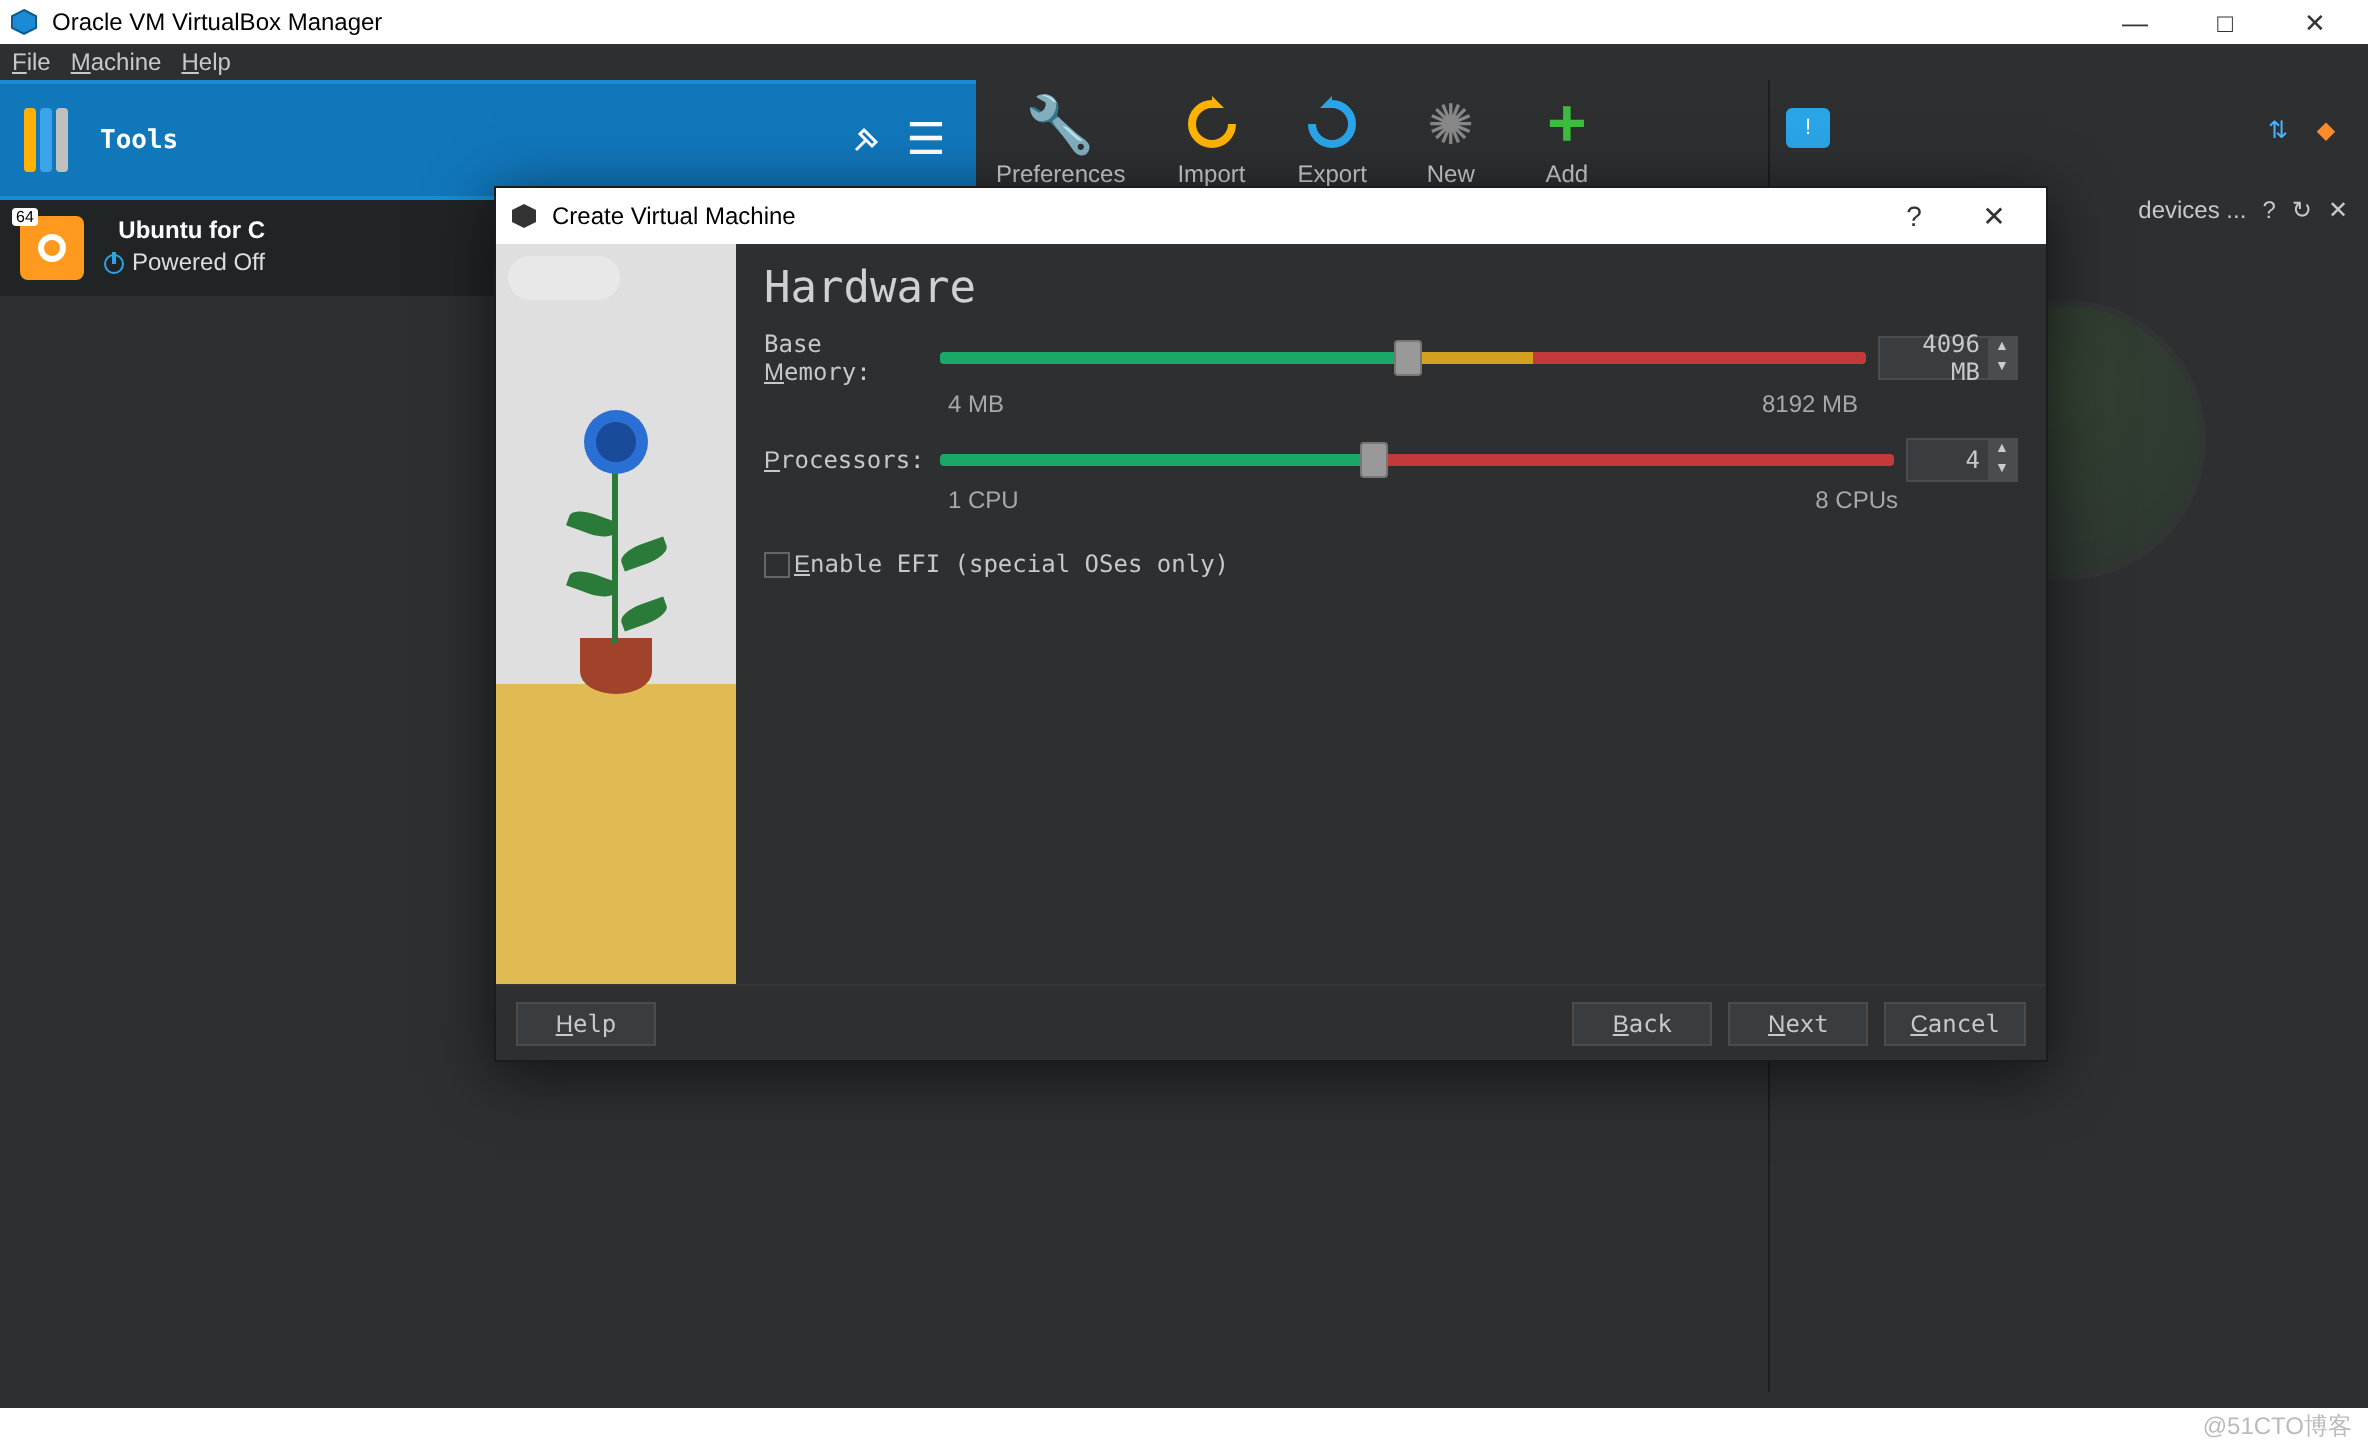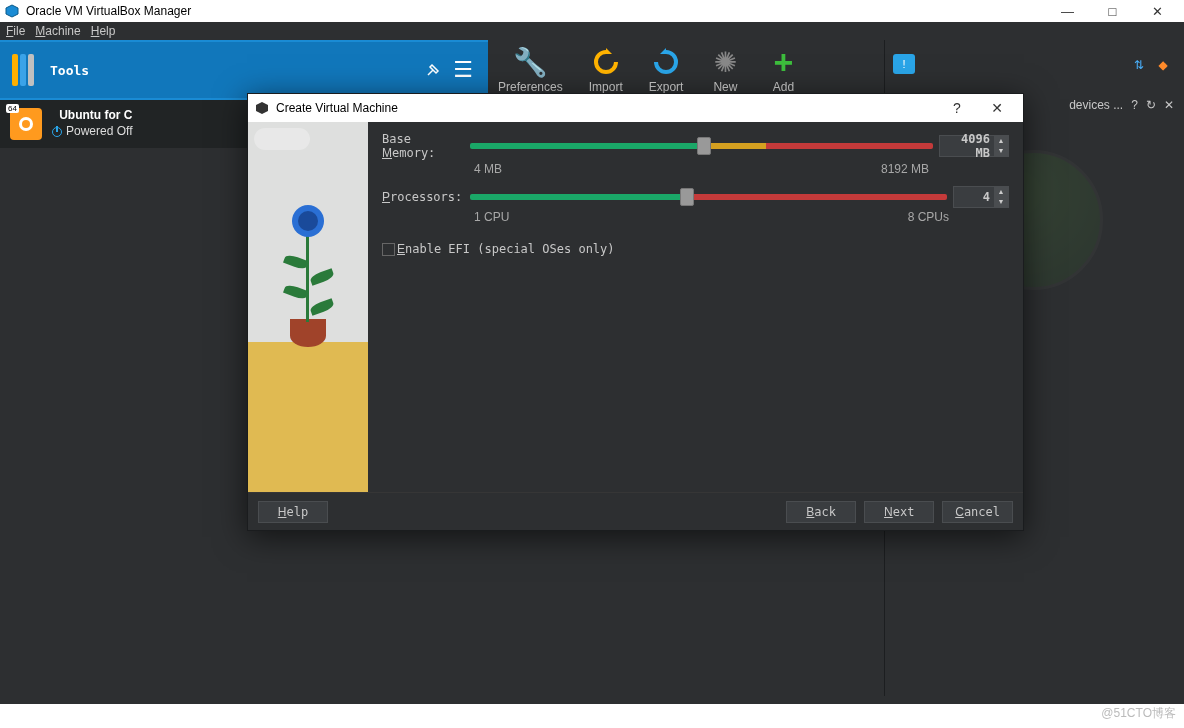--- a/index.html
+++ b/index.html
@@ -71,21 +71,21 @@
   .fld{display:flex;align-items:center;gap:6px;margin-bottom:2px;}
   .fld .lab{font-family:monospace;font-size:12px;width:82px;text-align:left;color:#c8c8c8;}
   .fld .slwrap{flex:1;position:relative;height:18px;}
   .slider-track{position:absolute;top:6px;left:0;right:0;height:6px;border-radius:2px;}
   .mem-track{background:linear-gradient(to right,#1aa868 0%,#1aa868 50%,#d4a020 50%,#d4a020 64%,#c43a3a 64%,#c43a3a 100%);}
   .cpu-track{background:linear-gradient(to right,#1aa868 0%,#1aa868 45%,#c43a3a 45%,#c43a3a 100%);}
   .thumb{position:absolute;top:0;width:14px;height:18px;background:#999;border:1px solid #777;border-radius:2px;}
   .mem-thumb{left:49%;}
   .cpu-thumb{left:44%;}
   .spin{display:flex;align-items:center;background:#3a3d40;border:1px solid #4a4d50;height:22px;}
-  .spin .val{width:54px;text-align:right;padding-right:4px;font-family:monospace;font-size:12px;color:#c8c8c8;font-weight:bold;}
+  .spin .val{width:54px;text-align:right;padding-right:4px;font-family:monospace;font-size:12px;color:#c8c8c8;}
   .spin .arrows{width:14px;display:flex;flex-direction:column;background:#4a4d50;}
   .spin .arrows div{height:10px;font-size:7px;line-height:10px;text-align:center;color:#ccc;}
   .range-lab{display:flex;justify-content:space-between;font-family:monospace;font-size:11px;color:#a8a8a8;padding:0 0 10px 92px;margin-right:80px;}
   .chk{display:flex;align-items:center;gap:2px;margin-top:8px;padding-left:0;}
   .chk .box{width:13px;height:13px;border:1px solid #666;background:#2d2f31;}
   .chk .lab{font-family:monospace;font-size:12px;color:#c8c8c8;}
   .dlg-foot{height:38px;background:#2d2f31;display:flex;align-items:center;padding:0 10px;gap:8px;border-top:1px solid #363636;}
   .dlg-foot .sp{flex:1;}
   .btn{min-width:70px;height:22px;background:#3a3d40;border:1px solid #4a4d50;color:#c8c8c8;font-family:monospace;font-size:12px;display:flex;align-items:center;justify-content:center;padding:0 12px;}
   .watermark{position:absolute;right:8px;bottom:6px;color:#bbb;font-size:12px;}
@@ -224,20 +224,21 @@
       <div class="cloud"></div>
       <div class="pot"></div>
         <div class="stem"></div>
         <div class="flower"></div>
       <div class="leaf l1"></div>
         <div class="leaf l2"></div>
         <div class="leaf l3"></div>
         <div class="leaf l4"></div>
     </div>
     <div class="dlg-main">
+      <h1>Hardware</h1>
 
       <div class="fld">
         <div class="lab">Base <u>M</u>emory:</div>
         <div class="slwrap">
           <div class="slider-track mem-track"></div>
           <div class="thumb mem-thumb"></div>
         </div>
         <div class="spin">
           <div class="val">4096 MB</div>
           <div class="arrows">

